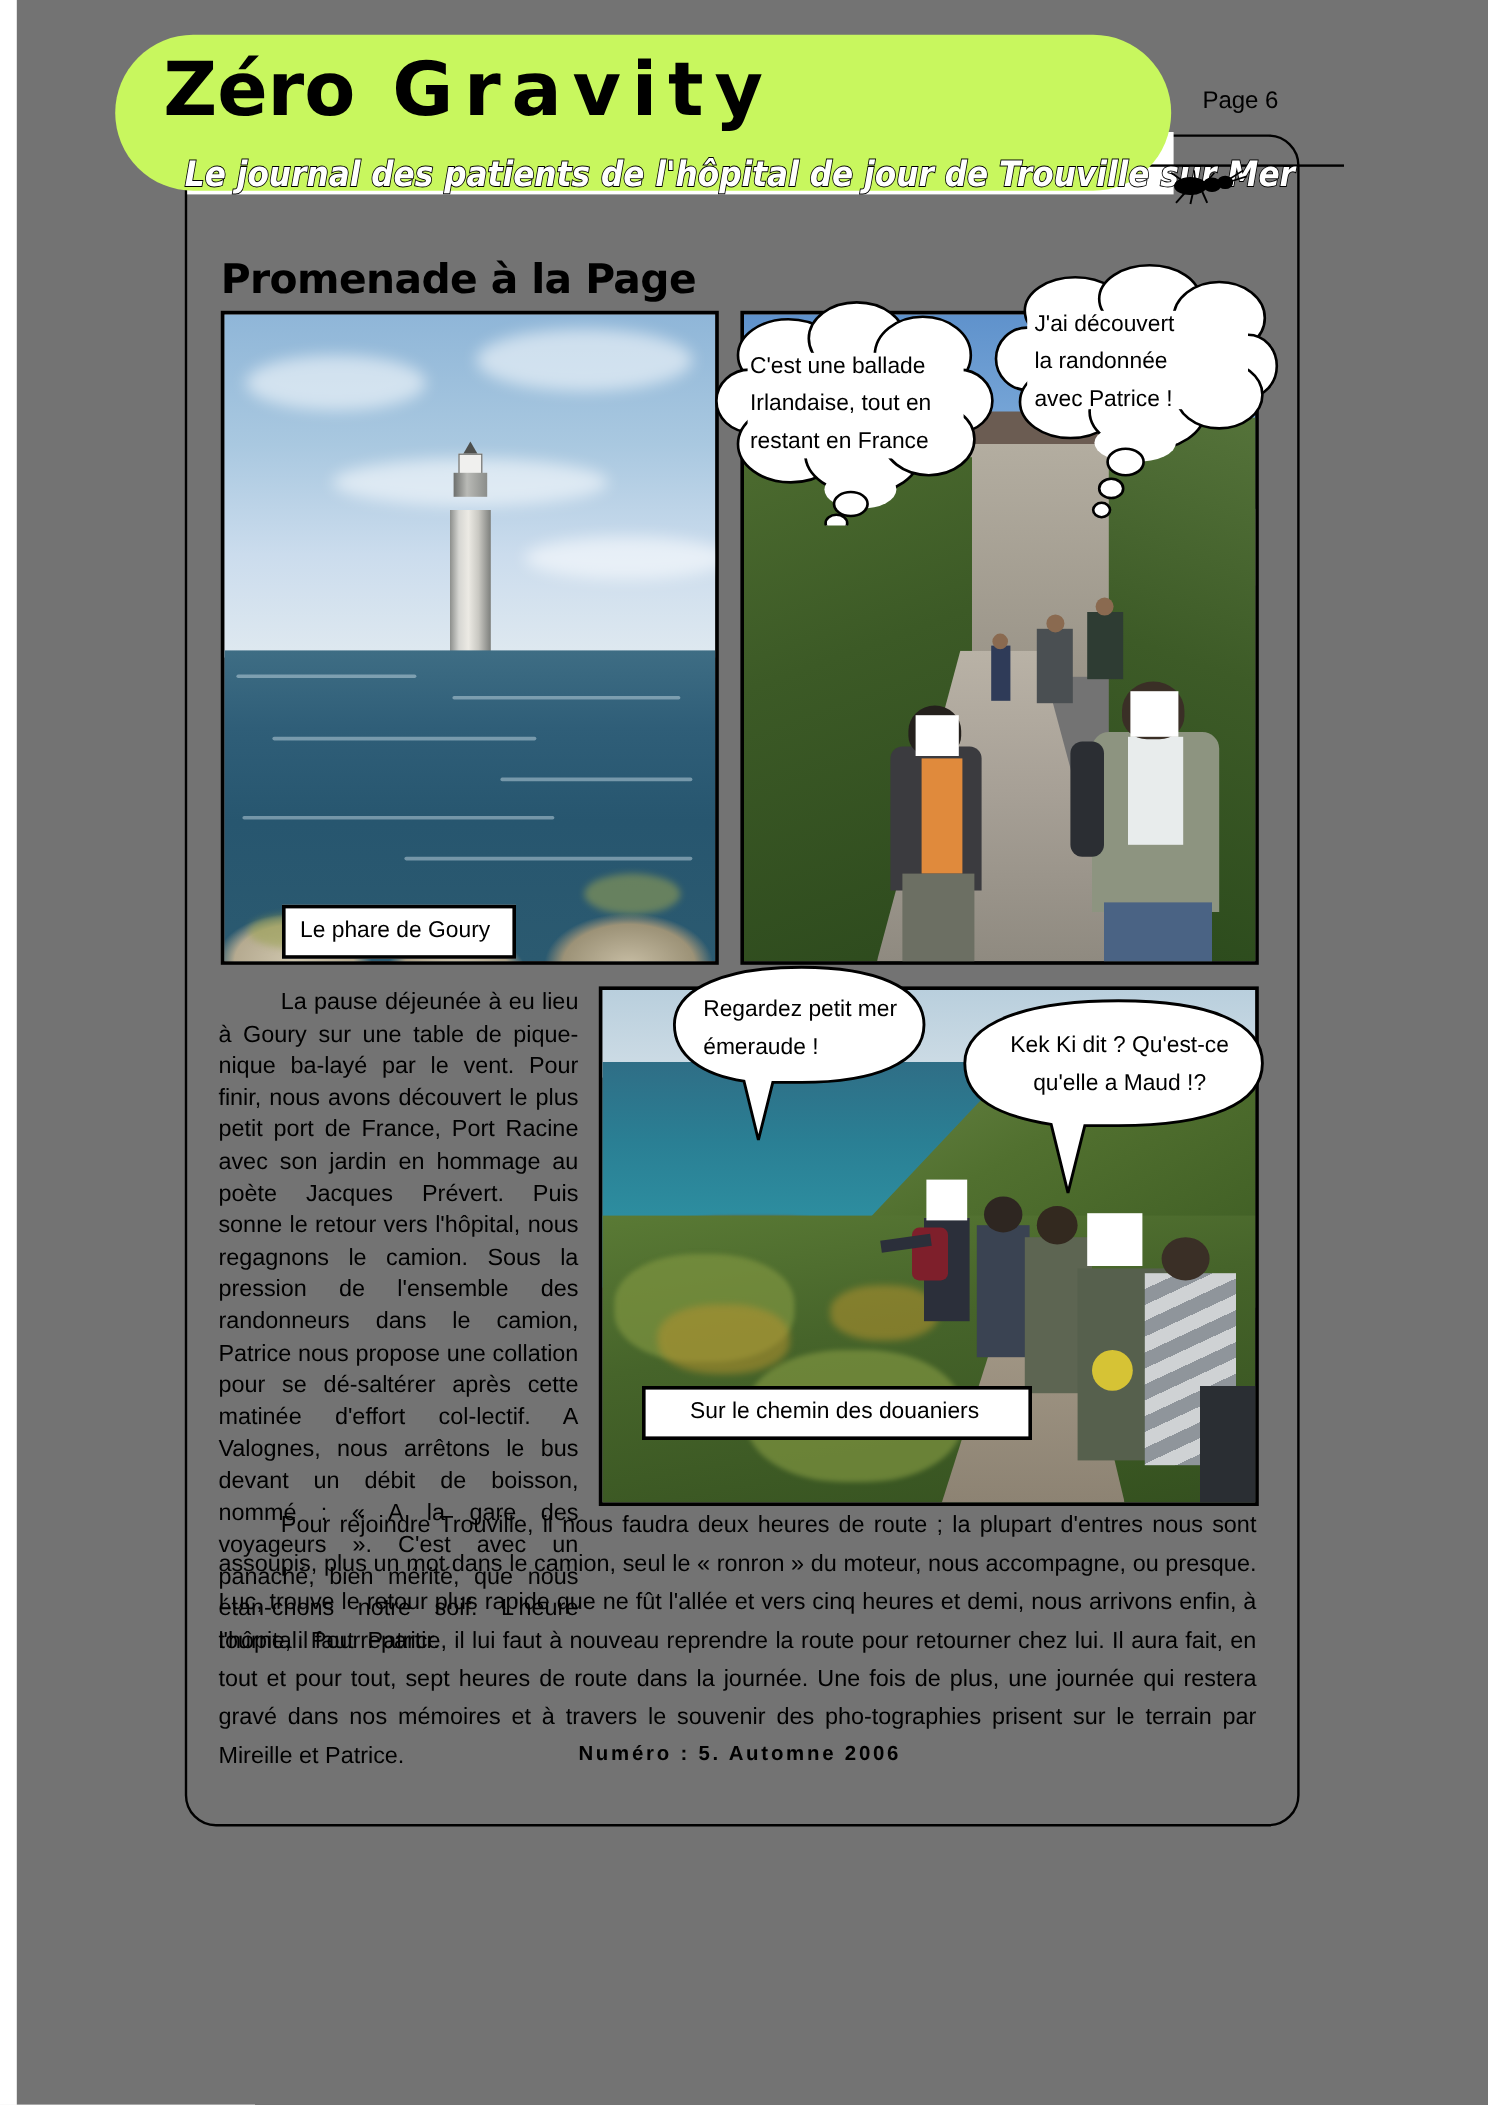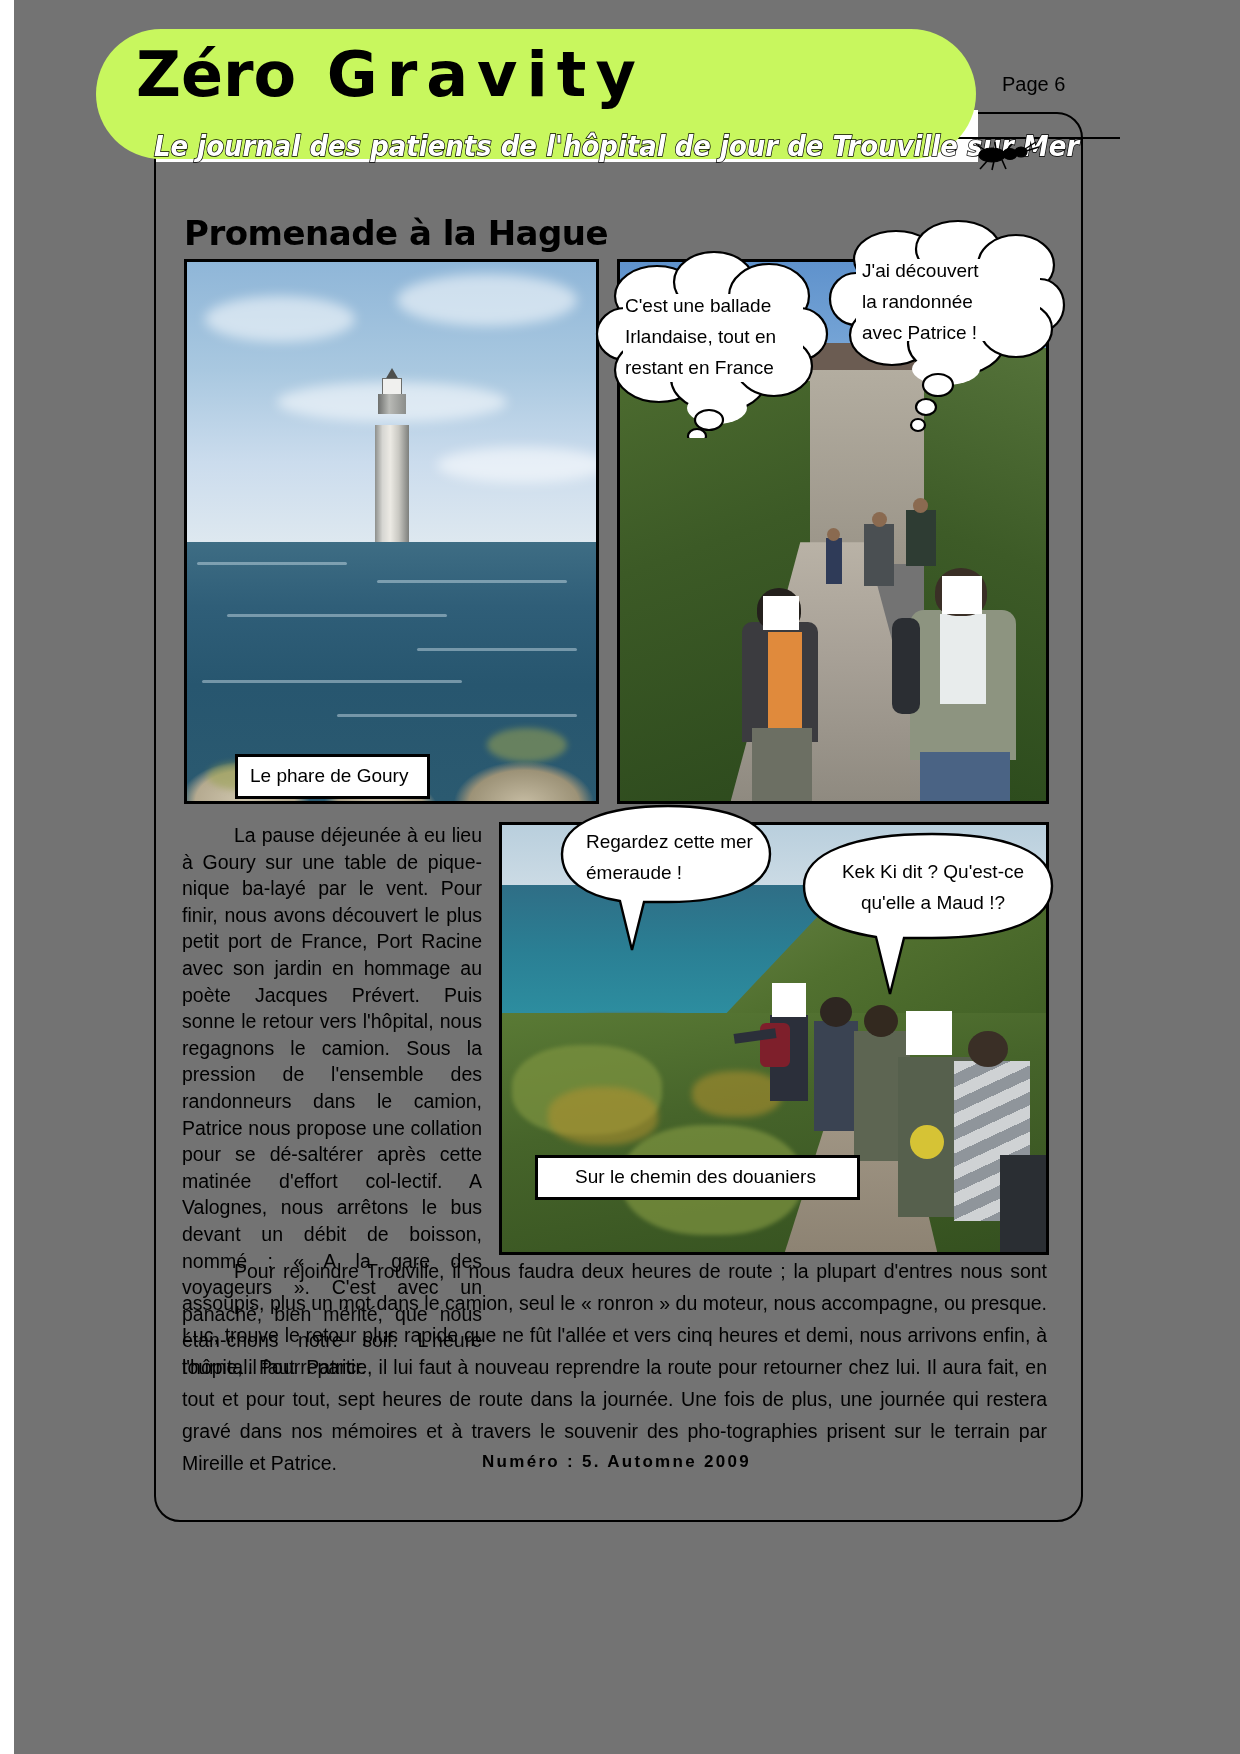--- a/index.html
+++ b/index.html
@@ -408,21 +408,21 @@
     <div class="masthead-title">
       <span>Zéro</span><span class="sp">&nbsp;</span><span class="sp">Gravity</span>
     </div>
     <div class="masthead-sub">Le journal des patients de l'hôpital de jour de Trouville sur Mer</div>
   </div>
 
   <div class="page-number">Page 6</div>
 
   <div class="content">
 
-    <h1 class="article-title">Promenade à la Hague</h1>
+    <h1 class="article-title">Promenade à la Page</h1>
 
     <div class="photo photo-lighthouse">
       <div class="ph1-sky"></div>
       <div class="ph1-cloud" style="left:18px;  top:34px;  width:150px; height:46px;"></div>
       <div class="ph1-cloud" style="left:210px; top:12px;  width:180px; height:52px;"></div>
       <div class="ph1-cloud" style="left:90px;  top:120px; width:230px; height:40px;"></div>
       <div class="ph1-cloud" style="left:250px; top:185px; width:170px; height:36px;"></div>
 
       <div class="ph1-cap"></div>
       <div class="ph1-lamp"></div>
@@ -556,34 +556,34 @@
       <div class="bubble-text" style="left:36px; top:52px; width:178px;">C'est une ballade
 Irlandaise, tout en
 restant en France</div>
     </div>
 
     <div class="bubble-wrap" style="left:398px; top:688px; width:230px; height:190px;">
       <svg viewBox="0 0 230 190" width="230" height="190" aria-hidden="true">
         <path d="M10 54 C10 22 56 6 116 6 C176 6 218 22 218 54 C218 86 176 102 116 102
                  L92 102 L80 150 L68 101 C34 96 10 80 10 54 Z" fill="#ffffff" stroke="#000" stroke-width="2.4"></path>
       </svg>
-      <div class="bubble-text" style="left:34px; top:26px; width:176px;">Regardez cette mer
+      <div class="bubble-text" style="left:34px; top:26px; width:176px;">Regardez petit mer
 émeraude !</div>
     </div>
 
     <div class="bubble-wrap" style="left:640px; top:716px; width:270px; height:200px;text-align:center;">
       <svg viewBox="0 0 270 200" width="270" height="200" aria-hidden="true">
         <path d="M10 58 C10 24 62 6 138 6 C214 6 258 24 258 58 C258 92 214 110 138 110
                  L110 110 L96 166 L82 109 C38 102 10 88 10 58 Z" fill="#ffffff" stroke="#000" stroke-width="2.4"></path>
       </svg>
       <div class="bubble-text" style="left:34px; top:28px; width:210px;">Kek Ki dit ? Qu'est-ce
 qu'elle a Maud !?</div>
     </div>
 
     <div class="col-left">La pause déjeunée à eu lieu à Goury sur une table de pique-nique ba-layé par le vent. Pour finir, nous avons découvert le plus petit port de France, Port Racine avec son jardin en hommage au poète Jacques Prévert. Puis sonne le retour vers l'hôpital, nous regagnons le camion. Sous la pression de l'ensemble des randonneurs dans le camion, Patrice nous propose une collation pour se dé-saltérer après cette matinée d'effort col-lectif. A Valognes, nous arrêtons le bus devant un débit de boisson, nommé : « A la gare des voyageurs ». C'est avec un panaché, bien mérité, que nous étan-chons notre soif. L'heure tourne, il faut repartir.</div>
     <div class="para-bottom">Pour rejoindre Trouville, il nous faudra deux heures de route ; la plupart d'entres nous sont assoupis, plus un mot dans le camion, seul le « ronron » du moteur, nous accompagne, ou presque. Luc, trouve le retour plus rapide que ne fût l'allée et vers cinq heures et demi, nous arrivons enfin, à l'hôpital. Pour Patrice, il lui faut à nouveau reprendre la route pour retourner chez lui. Il aura fait, en tout et pour tout, sept heures de route dans la journée. Une fois de plus, une journée qui restera gravé dans nos mémoires et à travers le souvenir des pho-tographies prisent sur le terrain par Mireille et Patrice.</div>
 
     <div class="footer">
-      <span class="footer-text">Numéro : 5. Automne 2009</span>
+      <span class="footer-text">Numéro : 5. Automne 2006</span>
     </div>
 
   </div>
 </div>
 
 </body></html>

